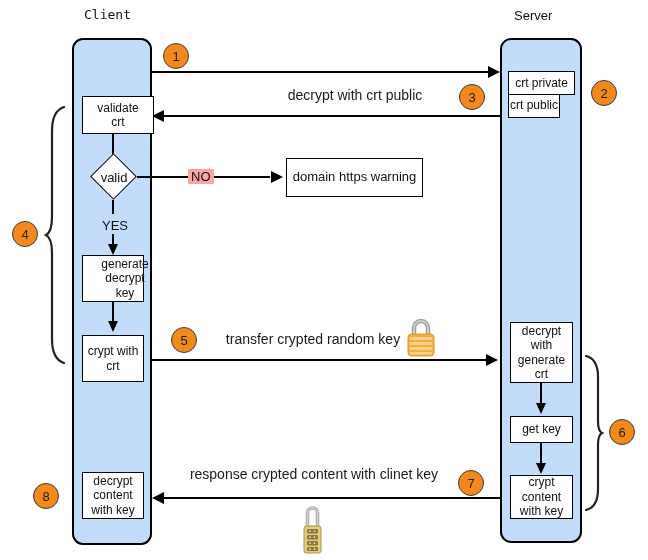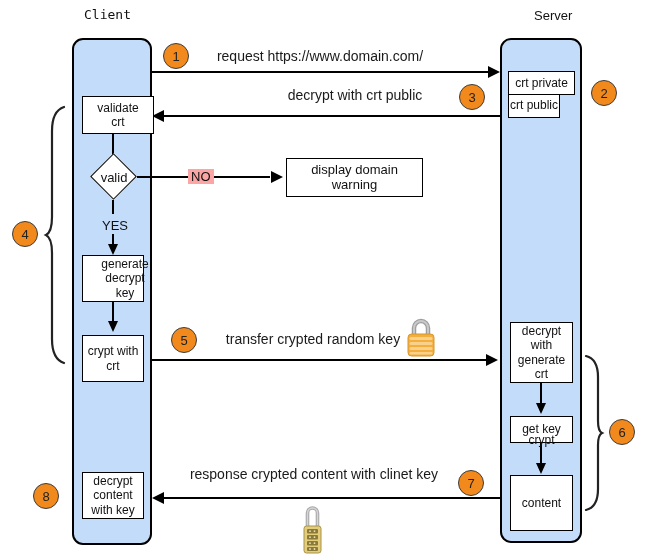--- a/index.html
+++ b/index.html
@@ -9,21 +9,21 @@
   }
   .lane{
     position:absolute;background:#c3dcfa;border:2px solid #000;border-radius:11px;
     box-sizing:border-box;
   }
   .lane-title{position:absolute;font-size:13px;color:#111;}
   .mono{font-family:"DejaVu Sans Mono",monospace;}
   .node{
     position:absolute;background:#fff;border:1.5px solid #000;box-sizing:border-box;
     display:flex;flex-direction:column;align-items:center;justify-content:center;
-    font-size:12px;line-height:14.5px;text-align:center;
+    font-size:12px;line-height:14.5px;text-align:left;
   }
   .badge{
     position:absolute;width:26px;height:26px;border-radius:50%;
     background:#f1891d;border:1.5px solid #3c3c3c;box-sizing:border-box;
     display:flex;align-items:center;justify-content:center;
     font-size:13px;color:#222;
   }
   .hline{position:absolute;height:2px;background:#000;}
   .vline{position:absolute;width:2px;background:#000;}
   .arr-right{position:absolute;width:0;height:0;border-top:6px solid transparent;
@@ -42,28 +42,27 @@
   .branch-label{position:absolute;font-size:13px;background:#fca5a5;padding:0 3px;}
   .brace{position:absolute;}
   .lock{position:absolute;}
 </style>
 </head>
 <body>
 
 <div class="canvas">
 
   <div class="lane-title mono" style="left:84px;top:7px;">Client</div>
-  <div class="lane-title" style="left:534px;top:8px;text-align:center;">Server</div>
+  <div class="lane-title" style="left:514px;top:8px;text-align:center;">Server</div>
 
   <div class="lane" style="left:72px;top:38px;width:80px;height:507px;"></div>
   <div class="lane" style="left:500px;top:38px;width:82px;height:505px;"></div>
 
   <div class="hline" style="left:152px;top:71px;width:337px;"></div>
   <div class="arr-right" style="left:488px;top:66px;"></div>
-  <div class="msg" style="left:160px;top:48px;width:320px;">request https://www.domain.com/</div>
   <div class="badge" style="left:163px;top:43px;">1</div>
 
   <div class="node" style="left:508px;top:71px;width:67px;height:24px;">
     <div>crt private</div>
   </div>
   <div class="node" style="left:508px;top:93.5px;width:52px;height:24px;">
     <div>crt public</div>
   </div>
   <div class="badge" style="left:591px;top:80px;">2</div>
 
@@ -78,21 +77,21 @@
   </div>
   <div class="vline" style="left:112px;top:134px;height:21px;"></div>
 
   <div class="diamond"></div>
   <div class="diamond-label">valid</div>
 
   <div class="hline" style="left:137px;top:176px;width:133px;"></div>
   <div class="arr-right" style="left:271px;top:171px;"></div>
   <div class="branch-label" style="left:188px;top:169px;">NO</div>
   <div class="node" style="left:286px;top:158px;width:137px;height:39px;font-size:13px;">
-    <div>display domain warning</div>
+    <div>domain https warning</div>
   </div>
 
   <div class="vline" style="left:112px;top:200px;height:14px;"></div>
   <div class="branch-label" style="left:99px;top:218px;background:transparent;">YES</div>
   <div class="vline" style="left:112px;top:234px;height:12px;"></div>
   <div class="arr-down" style="left:107.5px;top:244px;"></div>
 
   <div class="node" style="left:82px;top:255px;width:62px;height:47px;padding-left:24px;">
     <div>generate</div>
     <div>decrypt</div>
@@ -134,21 +133,21 @@
   </div>
   <div class="vline" style="left:540px;top:383px;height:22px;"></div>
   <div class="arr-down" style="left:535.5px;top:403px;"></div>
 
   <div class="node" style="left:510px;top:416px;width:63px;height:27px;">
     <div>get key</div>
   </div>
   <div class="vline" style="left:540px;top:443px;height:22px;"></div>
   <div class="arr-down" style="left:535.5px;top:463px;"></div>
 
-  <div class="node" style="left:510px;top:475px;width:63px;height:56px;gap:48px;">
+  <div class="node" style="left:510px;top:475px;width:63px;height:44px;">
     <div>crypt</div>
     <div>content</div>
     <div>with key</div>
   </div>
 
   <svg class="brace" style="left:584px;top:353px;" width="22" height="160" viewBox="0 0 22 160">
     <path d="M 2 3 Q 14 6 14 24 L 14 68 Q 14 78 18 80 Q 14 82 14 92 L 14 136 Q 14 154 2 157" fill="none" stroke="#222" stroke-width="2.2" stroke-linecap="round"></path>
   </svg>
   <div class="badge" style="left:609px;top:419px;">6</div>
 

